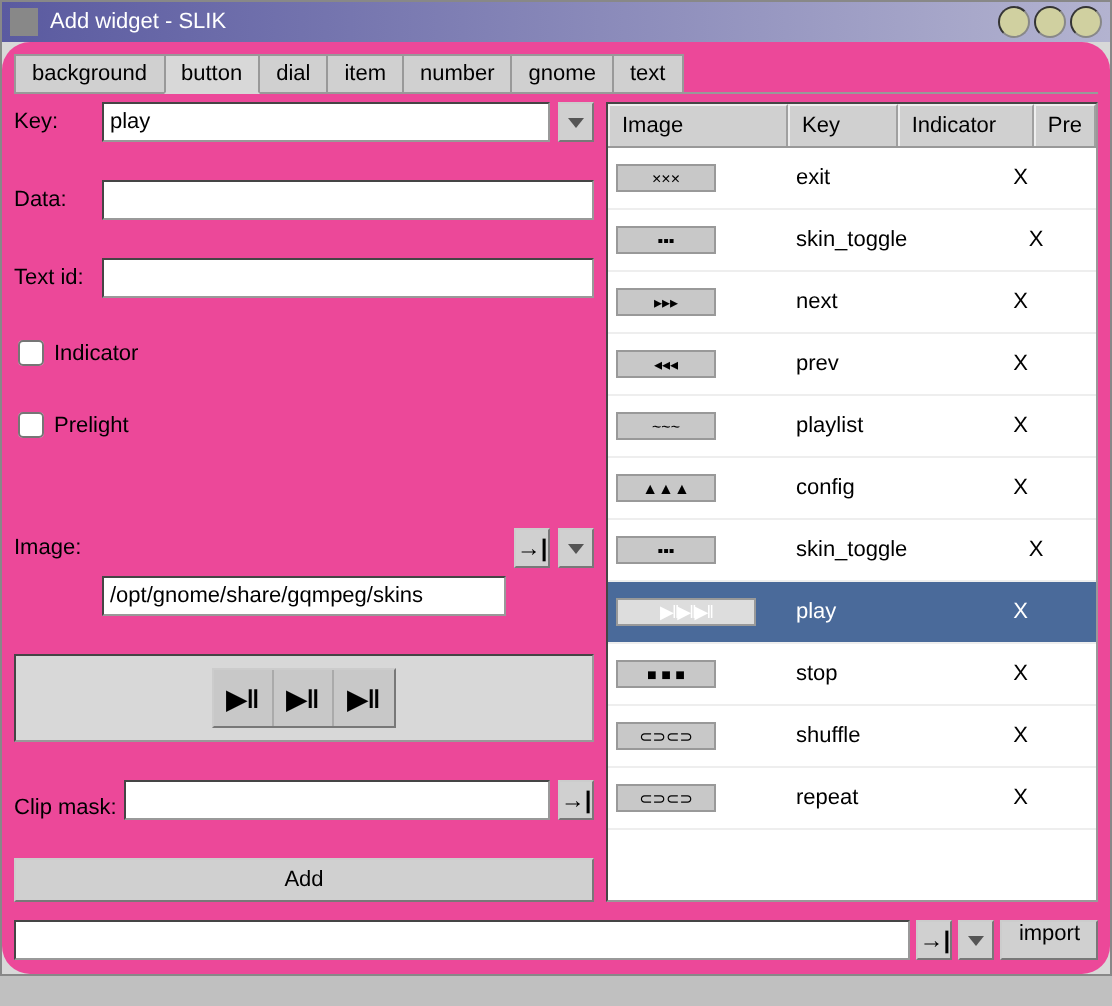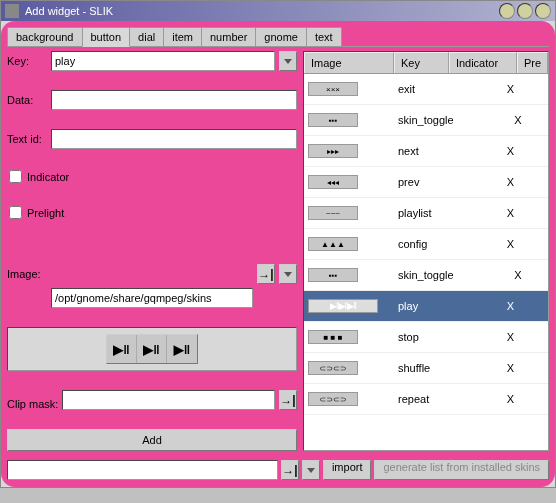--- a/index.html
+++ b/index.html
@@ -261,19 +261,16 @@
       <input class="bottom-input" style="">
       <div class="arrow-btn">
           <span class="arr-r">→|</span>
         </div>
       <div class="combo-btn">
           <div class="tri-down"></div>
         </div>
       <div class="btn">
           <span>import</span>
         </div>
-      <div class="btn disabled">
-          <span>generate list from installed skins</span>
-        </div>
     </div>
 
   </div>
 </div>
 
 </body></html>

